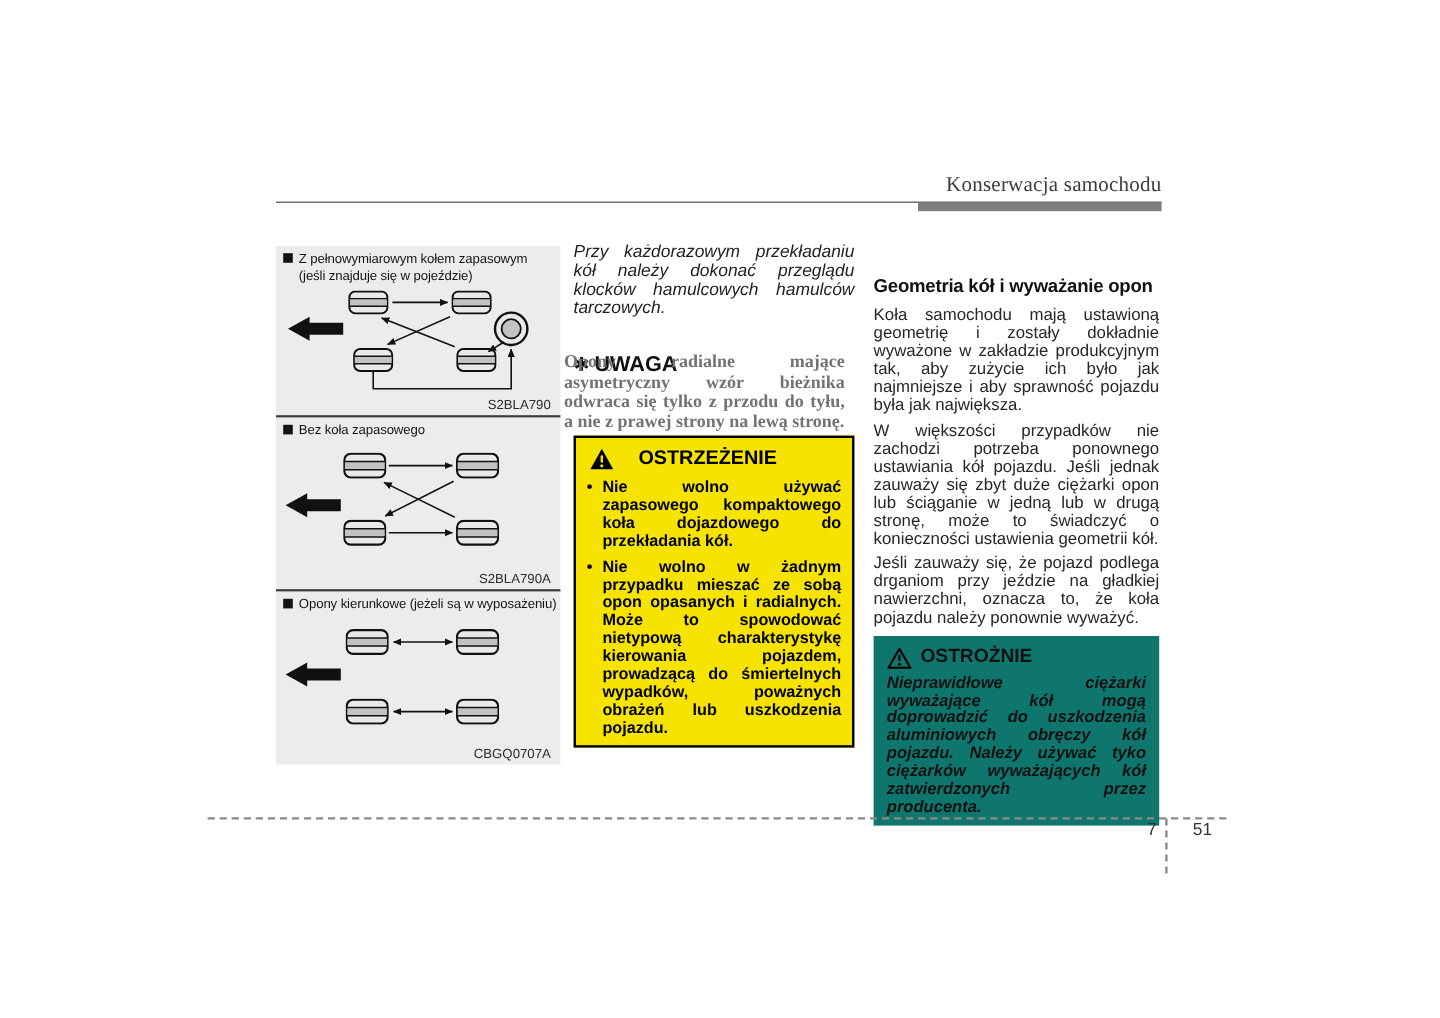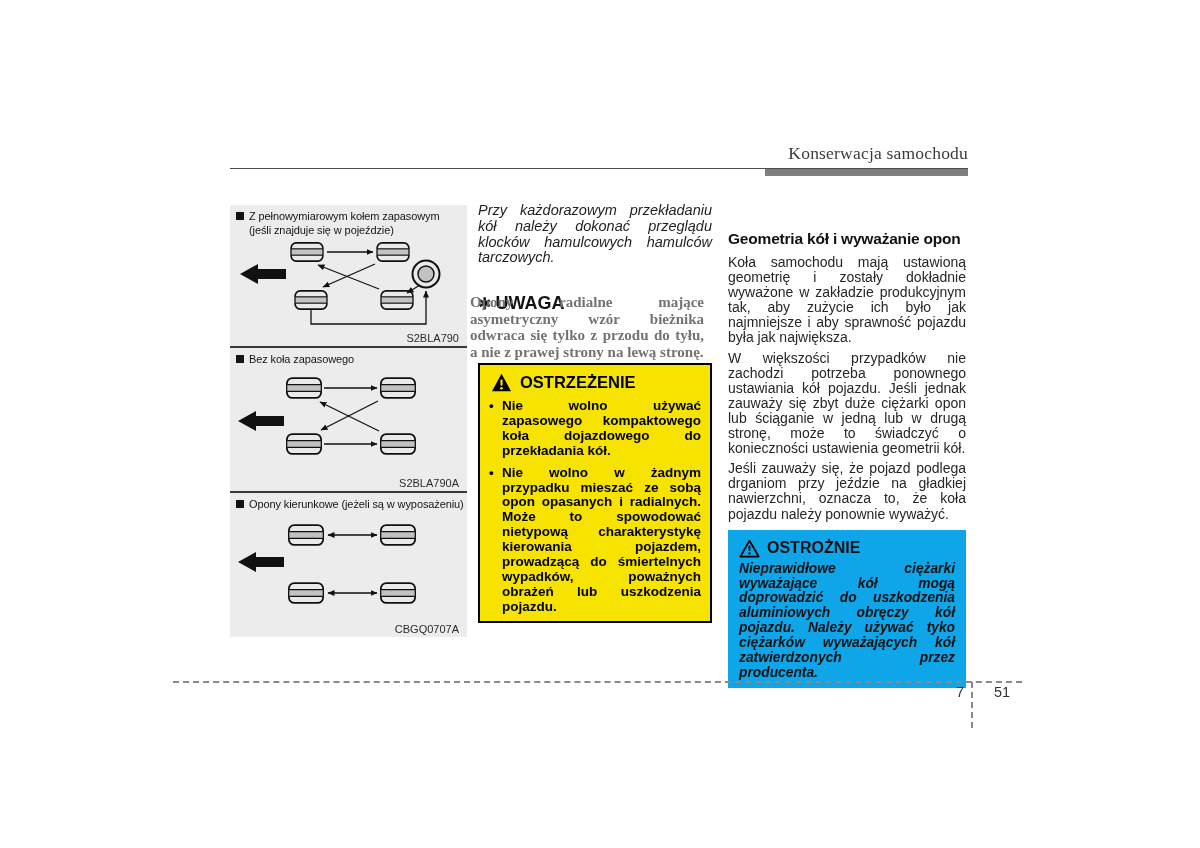--- a/index.html
+++ b/index.html
@@ -41,31 +41,31 @@
   .note-sym { font-family:"DejaVu Sans", sans-serif; font-size:16px; margin-right:4px; }
   .note-body {
     position:absolute; left:470px; top:294px; width:234px;
     font-family:"Liberation Serif", serif; font-weight:bold;
     font-size:15px; line-height:16.6px; text-align:justify; color:#737373;
   }
   .warn-box {
     position:absolute; left:478px; top:363px; width:234px; height:260px;
     background:#F6E300; border:2px solid #000; padding:6px 9px; overflow:hidden;
   }
-  .warn-head { display:flex; align-items:center; gap:8px; font-weight:bold; font-size:16.5px; color:#000; margin:2px 0 7px 2px; }
+  .warn-head { display:flex; align-items:center; gap:20px; font-weight:bold; font-size:16.5px; color:#000; margin:2px 0 7px 2px; }
   .warn-box ul { list-style:none; }
   .warn-box li { position:relative; padding-left:13px; margin-bottom:7px;
     font-weight:bold; font-size:13.5px; line-height:14.9px; text-align:justify; color:#000; }
   .warn-box li .b { position:absolute; left:0; top:0; }
 
   
   .right-col { position:absolute; left:728px; top:205px; width:238px; }
   .right-col h2 { font-size:15.5px; font-weight:bold; color:#111; margin-bottom:7px; letter-spacing:-.2px;margin-top:25px; }
   .right-col p.body { font-size:14px; line-height:15.1px; text-align:justify; color:#262626; margin-bottom:5px; }
-  .caution-box { background:#0ea5e9; margin-top:8px; padding:7px 11px; height:158px; overflow:hidden; }
+  .caution-box { background:#0f766e; margin-top:8px; padding:7px 11px; height:158px; overflow:hidden; }
   .caution-head { display:flex; align-items:center; gap:7px; font-weight:bold; font-size:16px; color:#111; margin:2px 0 4px 0; }
   .caution-body { font-weight:bold; font-style:italic; font-size:13.8px; line-height:14.9px; text-align:justify; color:#111; }
 
   
   .dash-h { position:absolute; left:173px; top:681px; width:849px; border-top:2px dashed #8a8a8a; }
   .dash-v { position:absolute; left:971px; top:682px; height:46px; border-left:2px dashed #8a8a8a; }
   .pg-ch { position:absolute; left:934px; top:684px; width:30px; text-align:right; font-size:14.5px; color:#333; }
   .pg-no { position:absolute; left:994px; top:684px; font-size:14.5px; color:#333; }
 
   .defs-svg { position:absolute; width:0; height:0; }

